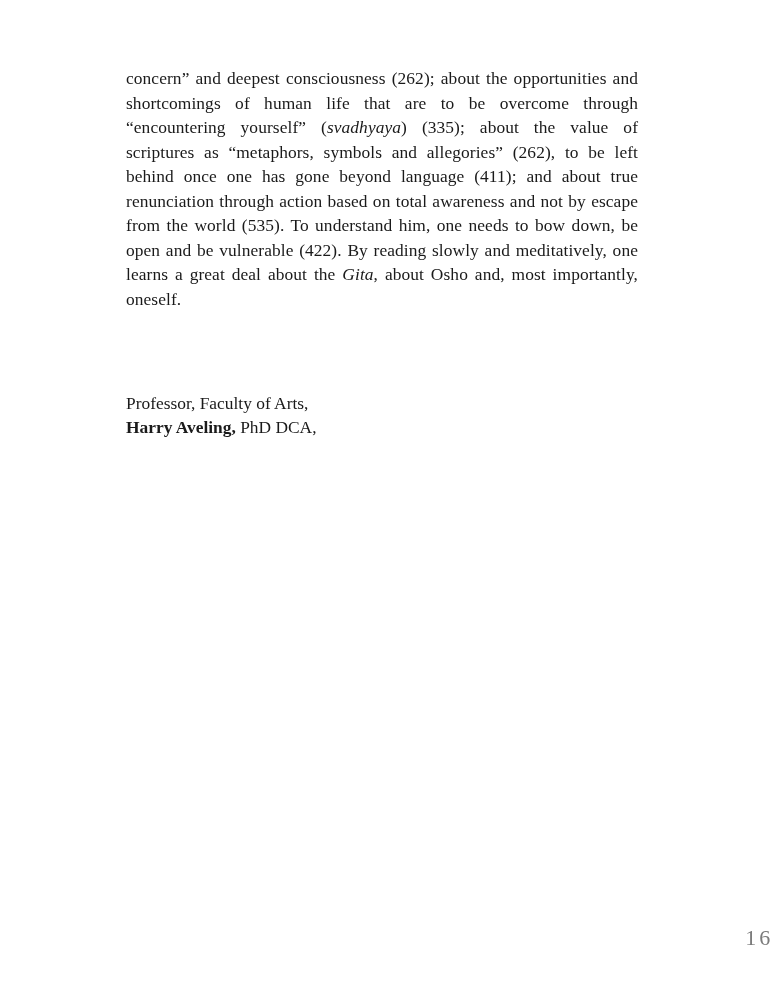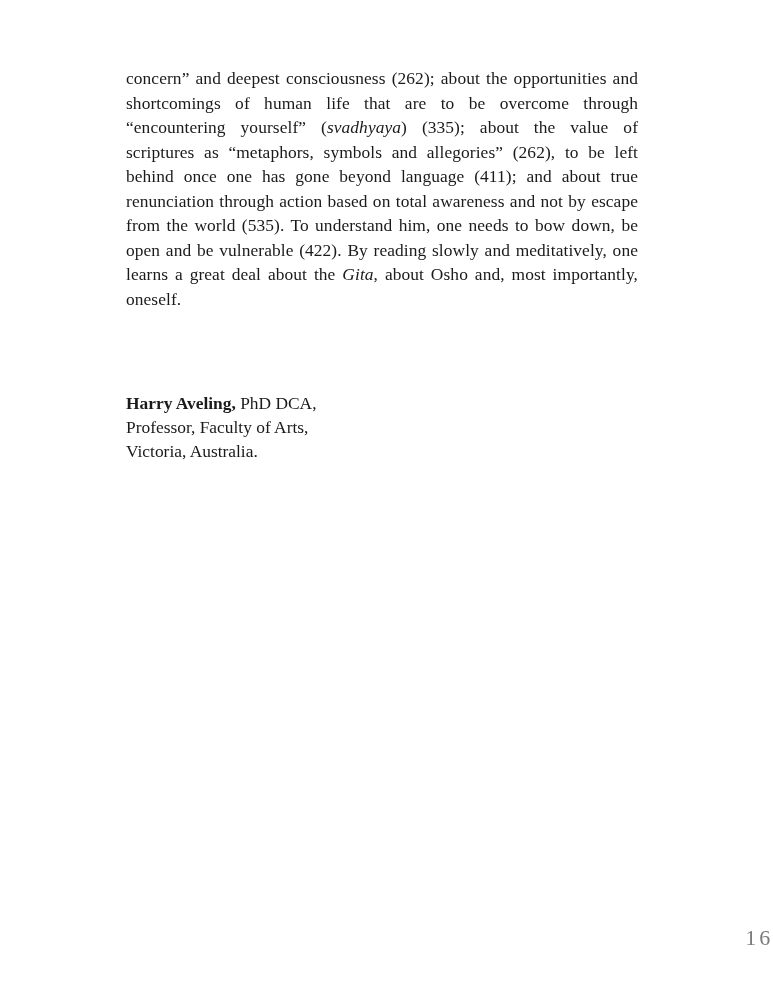--- a/index.html
+++ b/index.html
@@ -92,20 +92,19 @@
 <div class="page">
 
   <div class="text-column">
 
     <p class="body-par"><span>concern” and deepest consciousness (262); about the opportunities and shortcomings of human life that are to be overcome through “encountering yourself” (</span><span class="italic">svadhyaya</span><span>) (335); about the value of scriptures as “metaphors, symbols and allegories” (262), to be left behind once one has gone beyond language (411); and about true renunciation through action based on total awareness and not by escape from the world (535). To understand him, one needs to bow down, be open and be vulnerable (422). By reading slowly and meditatively, one learns a great deal about the </span><span class="italic">Gita</span><span>, about Osho and, most importantly, oneself.</span></p>
 
 
   </div>
 
   <div class="signature-block">
+    <div class="sig-line">Professor, Faculty of Arts,</div>
     <div class="sig-line"><span class="sig-name">Harry Aveling,</span><span> PhD DCA,</span></div>
-    <div class="sig-line">Professor, Faculty of Arts,</div>
-    <div class="sig-line">Victoria, Australia.</div>
   </div>
 
   <div class="page-number">16</div>
 
 </div>
 
 </body></html>

